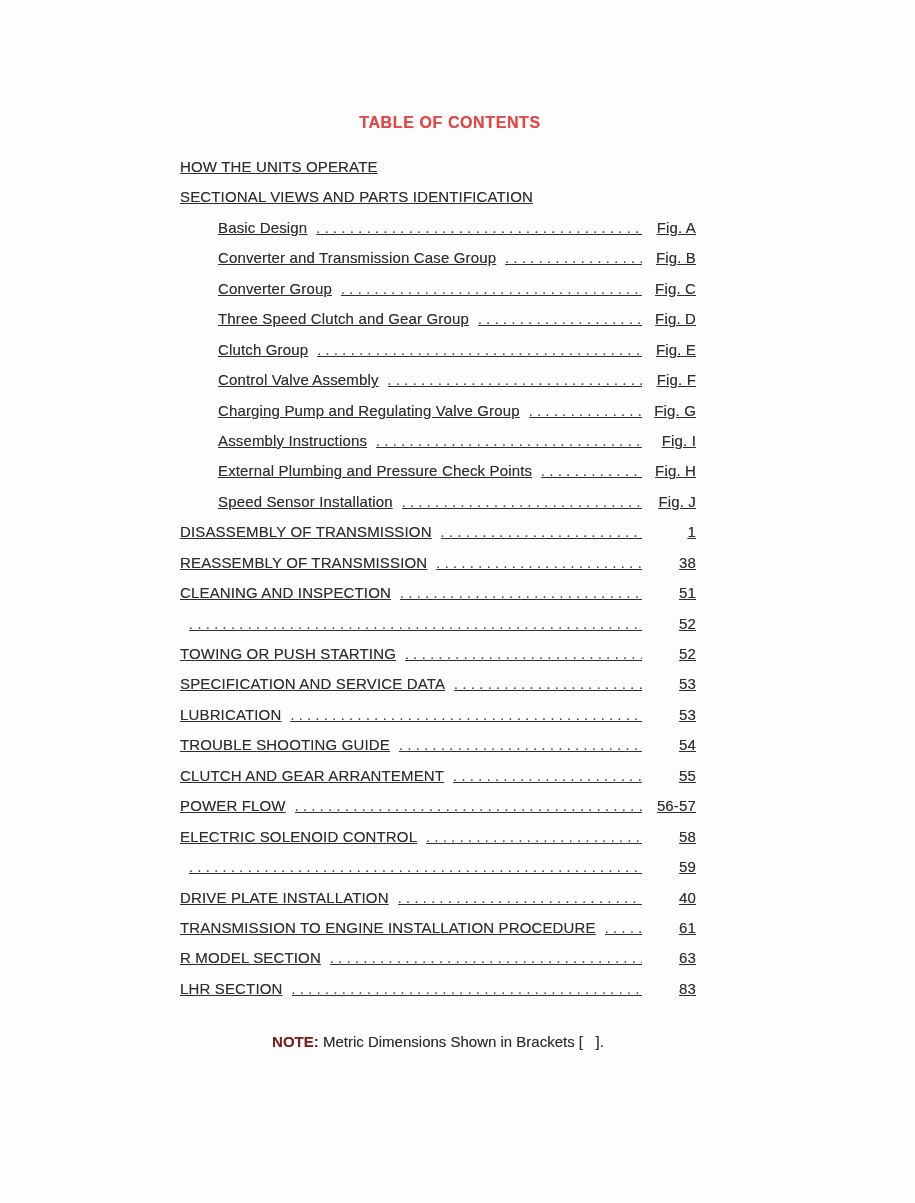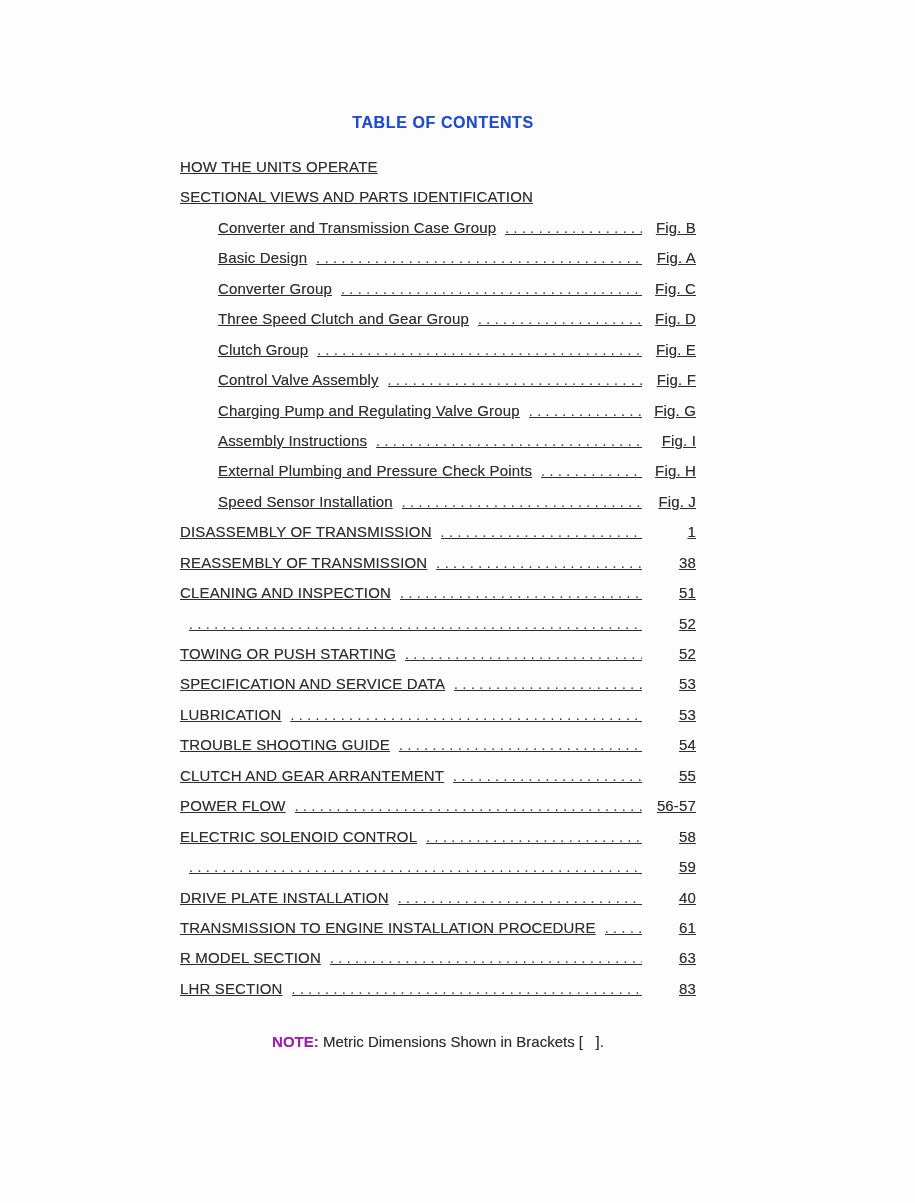--- a/index.html
+++ b/index.html
@@ -23,27 +23,27 @@
   .content {
     position: absolute;
     left: 180px;
     top: 0;
     width: 516px;
     height: 100%;
   }
   .title {
     position: absolute;
     top: 114px;
-    left: 5px;
+    left: 12px;
     width: 100%;
     text-align: center;
     font-size: 16px;
     font-weight: 700;
     letter-spacing: 0.6px;
-    color: #1d4ed8;
+    color: #ef4444;
   }
   .toc {
     position: absolute;
     top: 152px;
     left: 0;
     width: 100%;
   }
   .row {
     display: flex;
     height: 30.45px;
@@ -75,21 +75,21 @@
   }
   .note {
     position: absolute;
     top: 1033px;
     left: 0;
     width: 100%;
     text-align: center;
     font-size: 15px;
     color: #2e2e2e;
   }
-  .note .note-label { font-weight: 700; color: #a21caf; }
+  .note .note-label { font-weight: 700; color: #7f1d1d; }
   .note .note-text { white-space: pre-wrap; text-align: right; }
 </style>
 </head>
 <body>
 
 <div class="sheet">
   <div class="content">
 
     <div class="title">TABLE OF CONTENTS</div>
 
@@ -98,32 +98,32 @@
     <span class="label">HOW THE UNITS OPERATE</span>
 
   </div>
 
   <div class="row no-ref">
     <span class="label">SECTIONAL VIEWS AND PARTS IDENTIFICATION</span>
 
   </div>
 
   <div class="row indent">
+    <span class="label">Basic Design</span>
+    <span class="leader"></span>
+    <span class="ref">Fig. A</span>
+  </div>
+
+  <div class="row indent">
     <span class="label">Converter and Transmission Case Group</span>
     <span class="leader"></span>
     <span class="ref">Fig. B</span>
   </div>
 
   <div class="row indent">
-    <span class="label">Basic Design</span>
-    <span class="leader"></span>
-    <span class="ref">Fig. A</span>
-  </div>
-
-  <div class="row indent">
     <span class="label">Converter Group</span>
     <span class="leader"></span>
     <span class="ref">Fig. C</span>
   </div>
 
   <div class="row indent">
     <span class="label">Three Speed Clutch and Gear Group</span>
     <span class="leader"></span>
     <span class="ref">Fig. D</span>
   </div>

